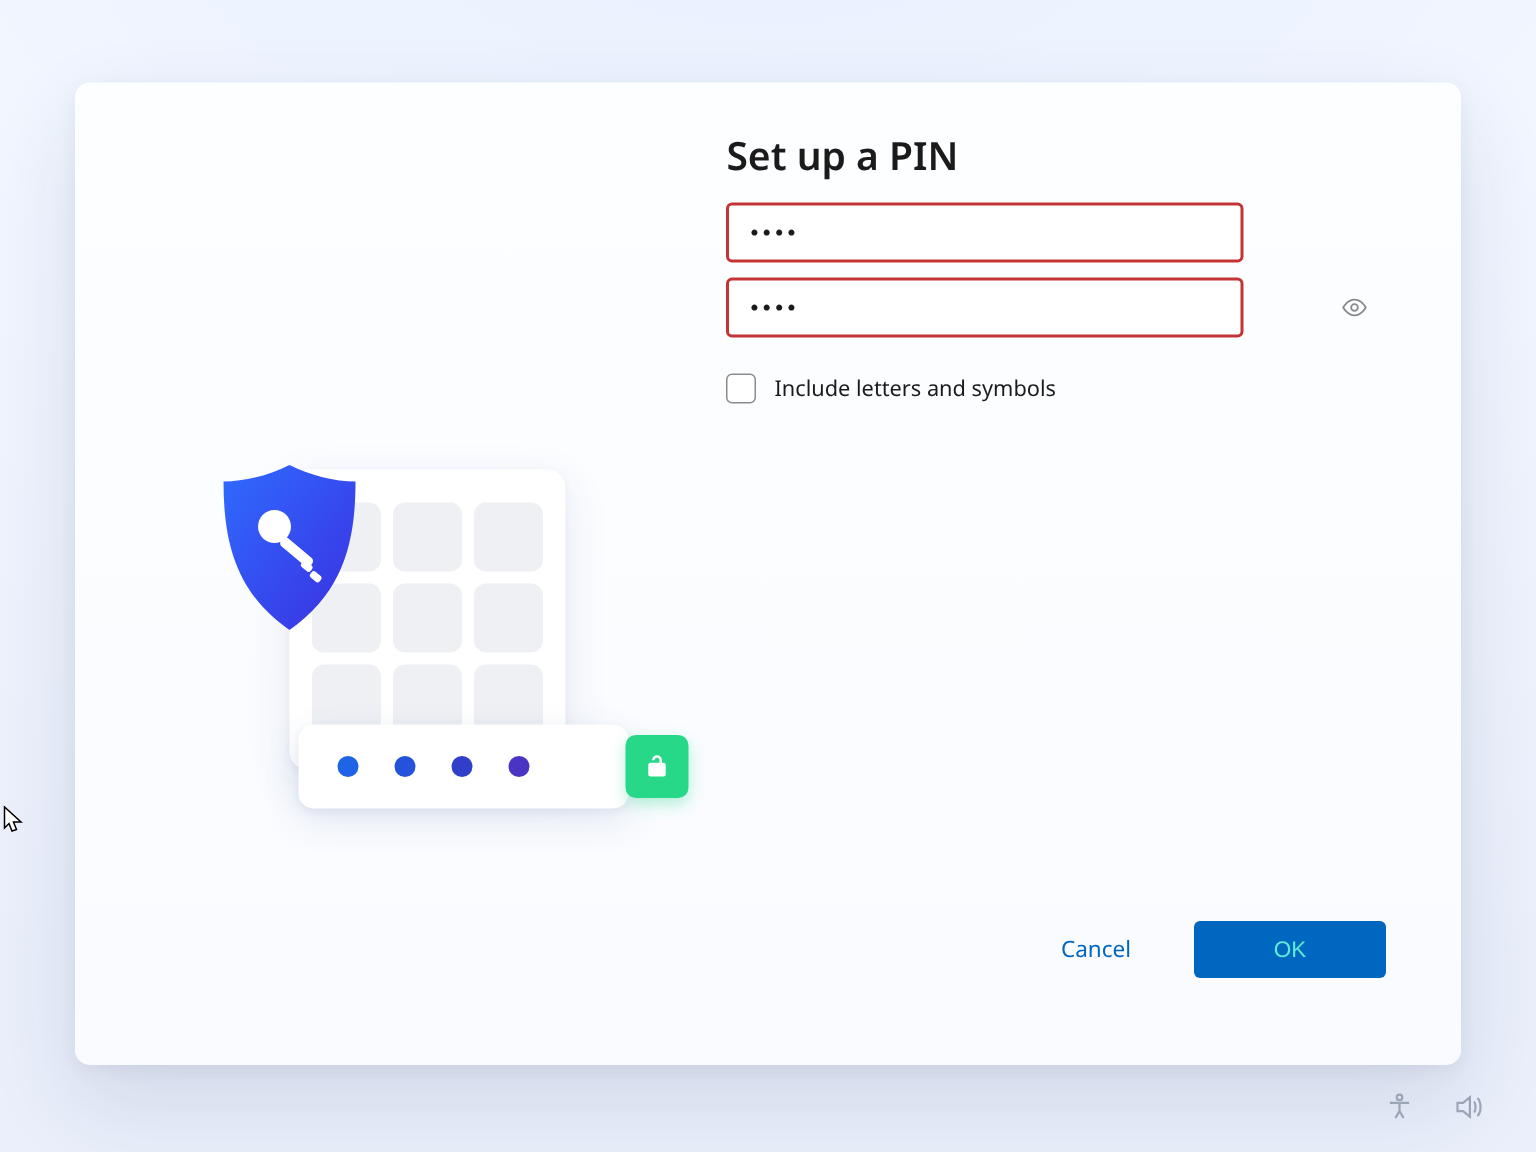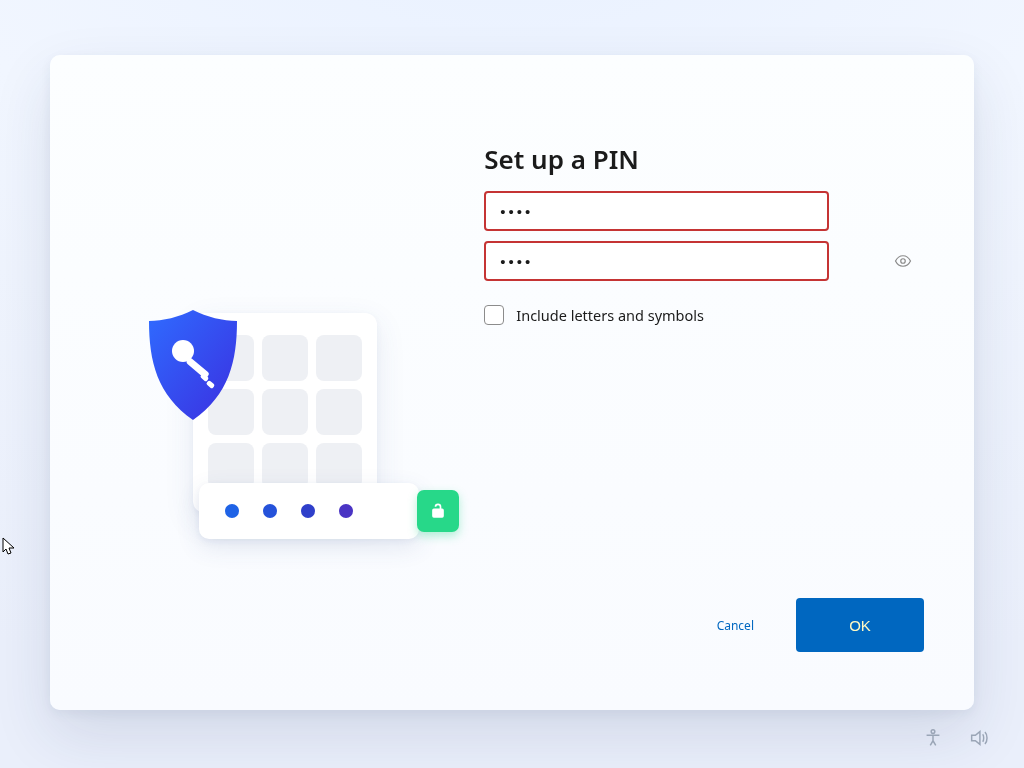--- a/index.html
+++ b/index.html
@@ -20,21 +20,21 @@
     box-shadow: 0 25px 60px rgba(30,50,90,.12), 0 4px 12px rgba(30,50,90,.06);
     display: flex;
   }
 
   .left-pane {
     width: 47%;
     position: relative;
   }
   .right-pane {
     width: 53%;
-    padding: 86px 50px 40px 0;
+    padding: 30px 50px 40px 0;
     display: flex;
     flex-direction: column;
   }
 
   .page-title {
     font-size: 26px;
     font-weight: 600;
     color: #1b1b1b;
     margin-bottom: 14px;
   }
@@ -88,30 +88,30 @@
 
   .footer-row {
     margin-top: auto;
     display: flex;
     justify-content: flex-end;
     align-items: center;
     gap: 42px;
     padding-bottom: 18px;
   }
   .cancel-link {
-    font-size: 12px;
+    font-size: 15px;
     color: #0067c0;
     cursor: pointer;
   }
   .ok-btn {
-    width: 128px; height: 54px;
+    width: 128px; height: 38px;
     border: none;
     border-radius: 4px;
     background: #0067c0;
-    color: #fef9c3;
+    color: #5eead4;
     font-size: 15px;
     cursor: pointer;
   }
 
   
   .illus {
     position: absolute;
     left: 85px; top: 218px;
     width: 280px; height: 280px;
   }

